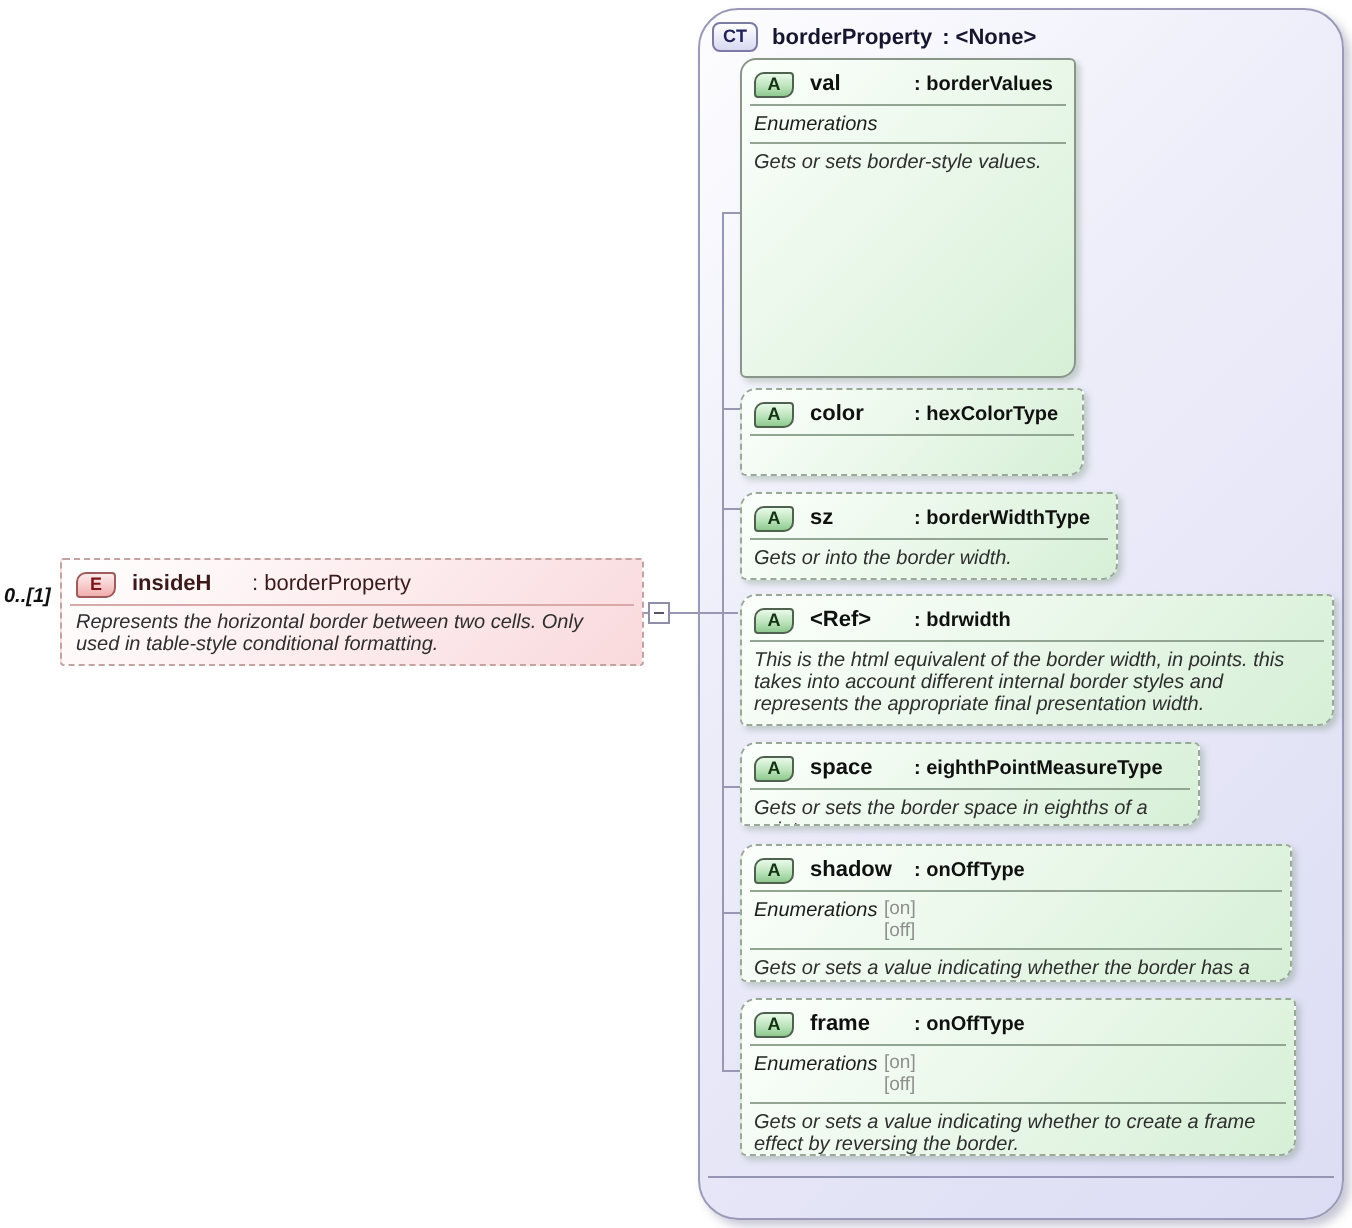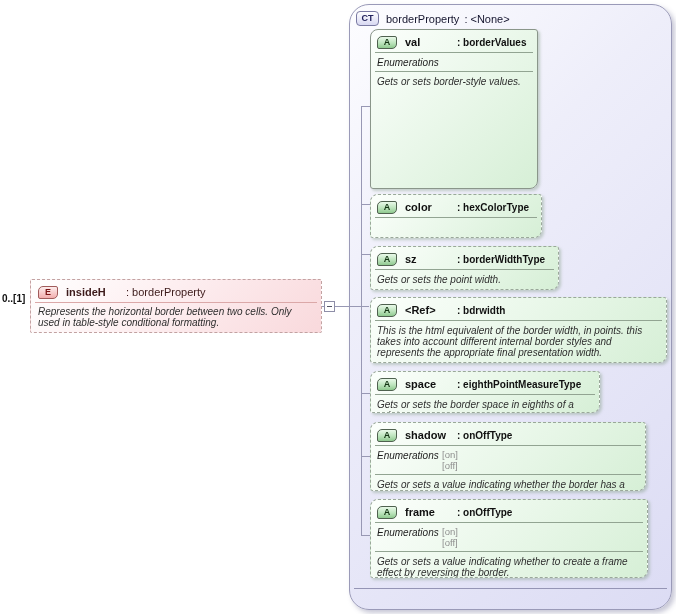--- a/index.html
+++ b/index.html
@@ -13,21 +13,21 @@
     box-shadow:3px 3px 5px rgba(130,130,165,.45);}
   .ct-head{position:absolute;left:6px;top:6px;display:flex;align-items:center;gap:7px;}
   .badge{display:inline-block;text-align:center;font-weight:bold;font-size:9px;
     border:1px solid #55557a;border-radius:5px 2px 5px 2px;box-sizing:border-box;}
   .badge.ct{width:23px;height:15px;line-height:13px;color:#23235c;border-color:#7a7aa2;
     border-radius:4px;background:linear-gradient(to bottom,#ffffff,#d8d8f2);}
   .badge.a{width:20px;height:13px;line-height:11px;color:#123312;border-color:#4f614f;
     background:linear-gradient(to bottom,#e9f9e9 0%,#bce4bc 55%,#8fc98f 100%);}
   .badge.e{width:20px;height:13px;line-height:11px;color:#7c1616;border-color:#a05b5b;
     background:linear-gradient(to bottom,#fdecec 0%,#f2aeae 100%);}
-  .ct-title{font-size:11px;font-weight:normal;color:#15152e;display:flex;gap:5px;}
+  .ct-title{font-size:11px;font-weight:bold;color:#15152e;display:flex;gap:5px;}
 
   
   .attr-box{position:absolute;left:20px;box-sizing:border-box;overflow:hidden;
     border:1px dashed #9aa89a;border-radius:8px 3px 8px 3px;
     background:linear-gradient(135deg,#fcfffc 0%,#ebf8eb 45%,#d6efd6 100%);
     box-shadow:2px 2px 3px rgba(110,140,110,.35);}
   .attr-box.solid{border-style:solid;border-color:#8a968a;}
   .attr-head{display:flex;align-items:center;gap:8px;padding:5px 6px 3px 6px;height:14px;}
   .attr-name{font-size:11px;font-weight:bold;color:#101010;width:44px;white-space:nowrap;}
   .attr-type{font-size:10px;font-weight:bold;color:#101010;white-space:nowrap;}
@@ -41,21 +41,21 @@
   .el-box{position:absolute;left:30px;top:279px;width:292px;height:54px;box-sizing:border-box;
     border:1px dashed #c2a2a2;border-radius:2px;overflow:hidden;
     background:linear-gradient(135deg,#ffffff 0%,#fdeef0 45%,#f9d9dc 100%);}
   .el-head{display:flex;align-items:center;gap:8px;padding:5px 7px 3px 7px;height:14px;}
   .el-name{font-size:11px;font-weight:bold;color:#3c1a1a;width:52px;white-space:nowrap;}
   .el-type{font-size:11px;font-weight:normal;color:#3c1a1a;white-space:nowrap;}
   .el-sep{border-top:1px solid #dba8a8;margin:0 4px;height:0;}
   .el-note{font-size:10px;font-style:italic;color:#2e2e2e;line-height:11.2px;padding:3px 7px;}
 
   .multiplicity{position:absolute;left:2px;top:293px;font-size:10px;font-weight:bold;
-    color:#101010;}
+    font-style:italic;color:#101010;}
 
   
   .hline{position:absolute;height:0;border-top:1px solid #9898b4;}
   .vline{position:absolute;width:0;border-left:1px solid #9898b4;}
   .toggle{position:absolute;left:324px;top:301px;width:11px;height:11px;background:#ffffff;
     border:1px solid #8e8ea8;box-sizing:border-box;}
   .toggle .minus{position:absolute;left:2px;right:2px;top:4px;border-top:1px solid #555566;}
 
   
   .ct-footer-sep{position:absolute;left:4px;right:4px;top:583px;border-top:1px solid #9595b5;}
@@ -119,21 +119,21 @@
       <div class="sep"></div>
     </div>
 
     <div class="attr-box" style="top:241px;width:189px;height:44px;">
       <div class="attr-head">
         <span class="badge a">A</span>
         <span class="attr-name">sz</span>
         <span class="attr-type">: borderWidthType</span>
       </div>
       <div class="sep"></div>
-      <div class="attr-note">Gets or sets the point width.</div>
+      <div class="attr-note">Gets or into the border width.</div>
     </div>
 
     <div class="attr-box" style="top:292px;width:297px;height:66px;">
       <div class="attr-head">
         <span class="badge a">A</span>
         <span class="attr-name">&lt;Ref&gt;</span>
         <span class="attr-type">: bdrwidth</span>
       </div>
       <div class="sep"></div>
       <div class="attr-note">This is the html equivalent of the border width, in points.  this takes into account different internal border styles and represents the appropriate final presentation width.</div>

